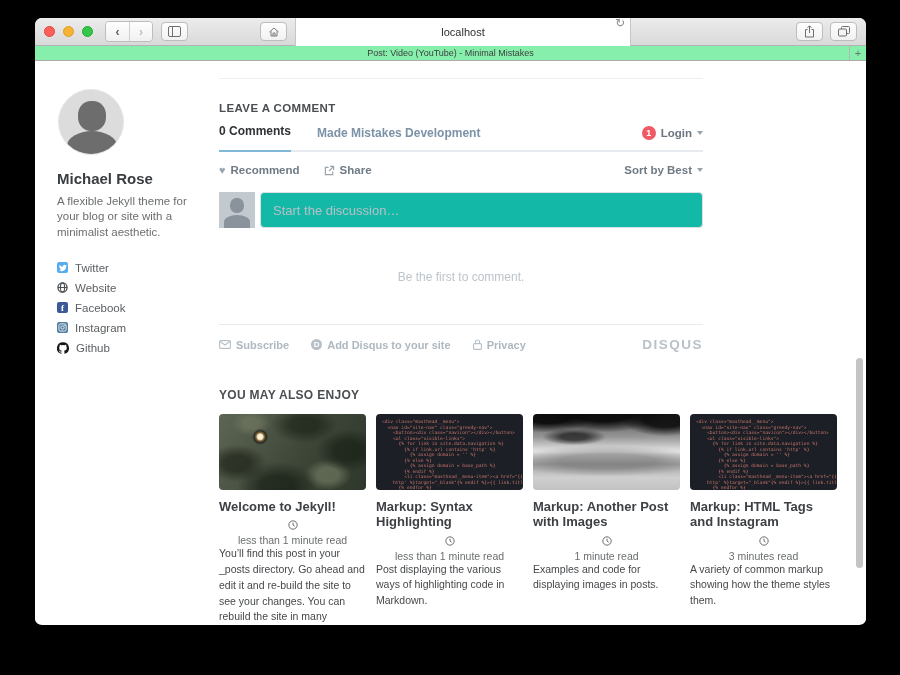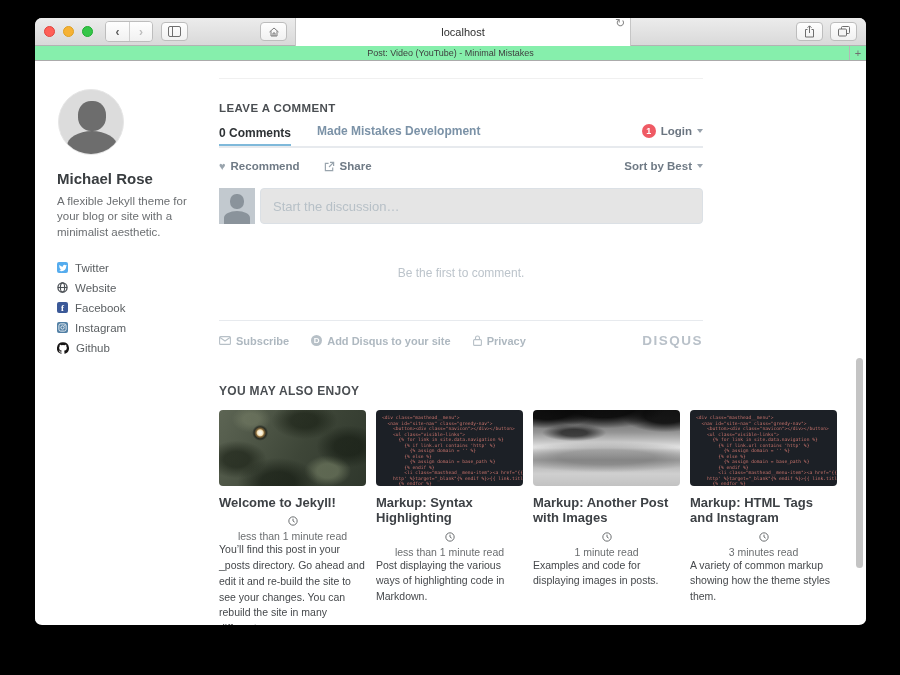--- a/index.html
+++ b/index.html
@@ -67,21 +67,21 @@
   .main { position:absolute; left:184px; top:0; width:620px; }
   .post-divider { margin-top:17px; border-top:1px solid #f0f0f0; width:484px; }
 
   .section-title { margin-top:23px; font-size:11.5px; font-weight:bold;
     letter-spacing:.4px; color:#4a4e52; }
 
   .disqus { width:484px; }
   .dq-tabs { display:flex; align-items:center; margin-top:10px;
     border-bottom:2px solid #e7eaee; }
   .dq-tab-active { font-size:12px; font-weight:bold; color:#2e3235;
-    padding-bottom:4px; border-bottom:2px solid #7fb9da; margin-bottom:-2px; }
+    padding-bottom:12px; border-bottom:2px solid #7fb9da; margin-bottom:-2px; }
   .dq-tab-community { font-size:12px; font-weight:bold; color:#7b92a7;
     margin-left:26px; padding-bottom:8px; }
   .dq-login { margin-left:auto; display:flex; align-items:center; gap:5px;
     padding-bottom:8px; }
   .dq-badge { width:14px; height:14px; border-radius:50%; background:#ef5a64;
     color:#fff; font-size:9px; font-weight:bold; display:flex; align-items:center;
     justify-content:center; }
   .dq-login-label { font-size:11.5px; font-weight:bold; color:#6b7580; }
   .caret { width:0; height:0; border-left:3px solid transparent;
     border-right:3px solid transparent; border-top:4px solid #97a1ab; }
@@ -95,21 +95,21 @@
     font-size:11.5px; font-weight:bold; color:#6f7a85; }
 
   .dq-form { display:flex; margin-top:13px; gap:5px; }
   .dq-avatar { width:36px; height:36px; background:#c2c9cf; position:relative;
     overflow:hidden; flex:none; }
   .dq-avatar .head { position:absolute; left:11px; top:6px; width:14px; height:15px;
     border-radius:46%; background:#8a939b; }
   .dq-avatar .body { position:absolute; left:5px; top:23px; width:26px; height:14px;
     border-radius:50% 50% 0 0; background:#8a939b; }
   .dq-input { flex:1; height:36px; border:1px solid #dbe0e5; border-radius:4px;
-    padding:12px 12px; font-size:13px; color:#2e3235; background:#e5e5e5;
+    padding:12px 12px; font-size:13px; color:#2e3235; background:#14b8a6;
     font-family:"Liberation Sans","DejaVu Sans",sans-serif; }
   .dq-input::placeholder { color:#b7c0c7; opacity:1; }
 
   .dq-empty { text-align:center; margin-top:42px; font-size:12px; color:#bcc4cb; }
 
   .dq-foot-divider { margin-top:40px; border-top:1px solid #e7eaee; }
   .dq-footer { display:flex; align-items:center; margin-top:12px; }
   .dq-flink { display:flex; align-items:center; gap:5px; font-size:11px;
     font-weight:bold; color:#aeb8c0; }
   .dq-flink + .dq-flink { margin-left:22px; }

